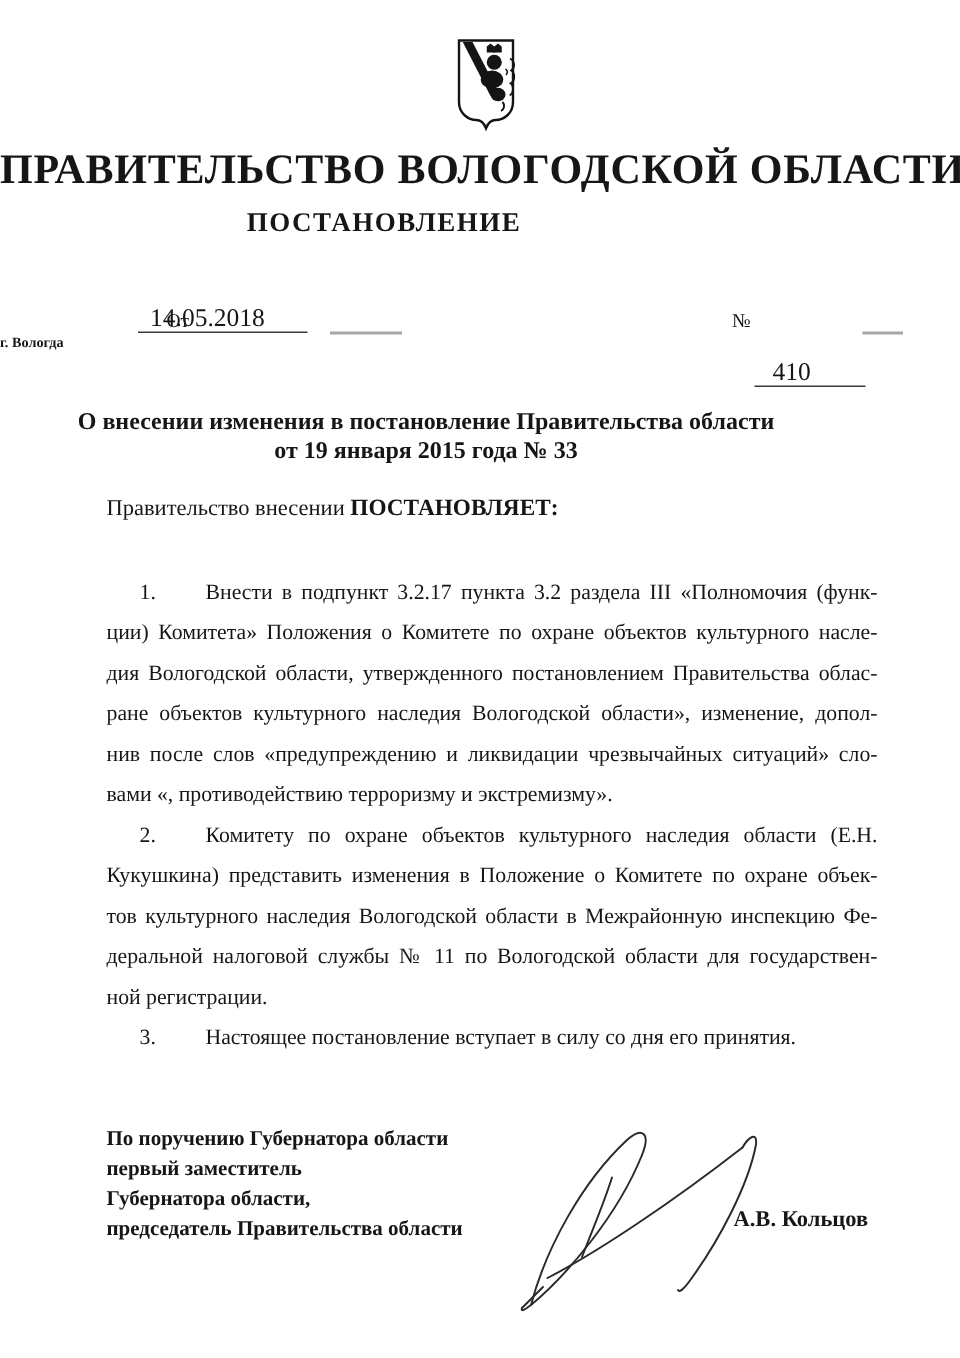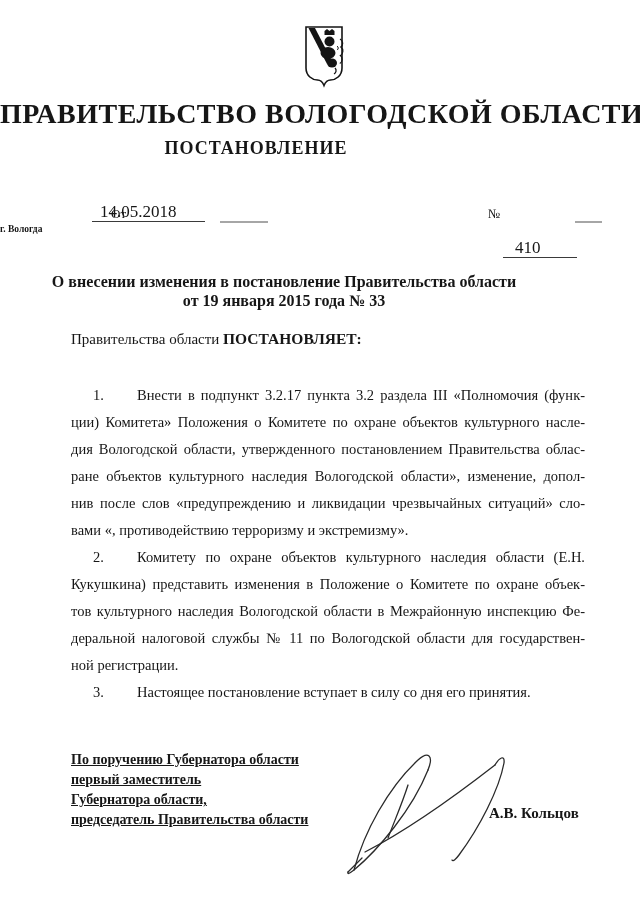--- a/index.html
+++ b/index.html
@@ -49,21 +49,21 @@
   
   .body-text{
     position:absolute;left:71px;top:382px;width:514px;
     font-size:14.5px;line-height:27px;
   }
   .bline{text-align:justify;text-align-last:justify;white-space:normal;height:27px;}
   .bline.last{text-align-last:left;}
   .pnum{display:inline-block;margin-left:22px;width:44px;}
   
   .signoff{
-    position:absolute;left:71px;top:750px;font-size:14px;font-weight:bold;line-height:20px;text-decoration:underline;
+    position:absolute;left:71px;top:750px;font-size:14px;font-weight:bold;line-height:20px;
   }
   .signature{position:absolute;left:338px;top:722px;width:176px;height:156px;}
   .signer-name{position:absolute;left:489px;top:805px;font-size:15px;font-weight:bold;white-space:nowrap;}
 </style>
 </head>
 <body>
 
 <div class="page">
 
   <div class="emblem">
@@ -91,21 +91,21 @@
   <div class="num-field">410</div>
   <div class="num-tail"></div>
   <div class="place">г. Вологда</div>
 
   <div class="subject">
     <div>О внесении изменения в постановление Правительства области</div>
     <div>от 19 января 2015 года № 33</div>
   </div>
 
   <div class="preamble">
-    <span>Правительства области </span><span class="resolves">ПОСТАНОВЛЯЕТ:</span>
+    <span>Правительство внесении </span><span class="resolves">ПОСТАНОВЛЯЕТ:</span>
   </div>
 
   <div class="body-text">
     <div class="bline"><span class="pnum">1.</span><span>Внести в подпункт 3.2.17 пункта 3.2 раздела III «Полномочия (функ-</span></div>
     <div class="bline">ции) Комитета» Положения о Комитете по охране объектов культурного насле-</div>
     <div class="bline">дия Вологодской области, утвержденного постановлением Правительства облас-</div>
     <div class="bline">ране объектов культурного наследия Вологодской области», изменение, допол-</div>
     <div class="bline">нив после слов «предупреждению и ликвидации чрезвычайных ситуаций» сло-</div>
     <div class="bline last">вами «, противодействию терроризму и экстремизму».</div>
 

